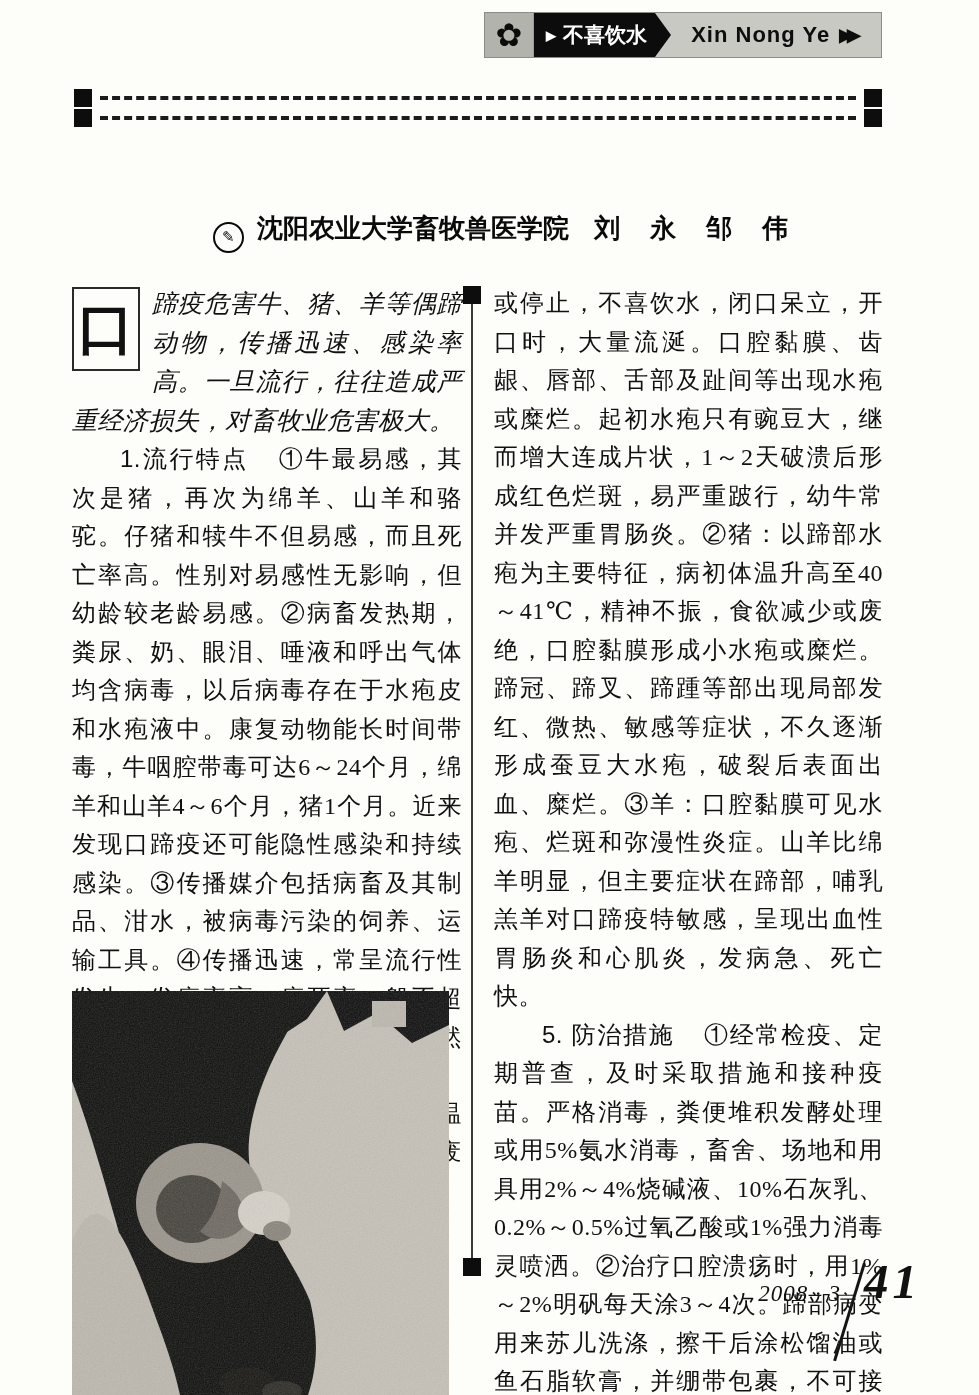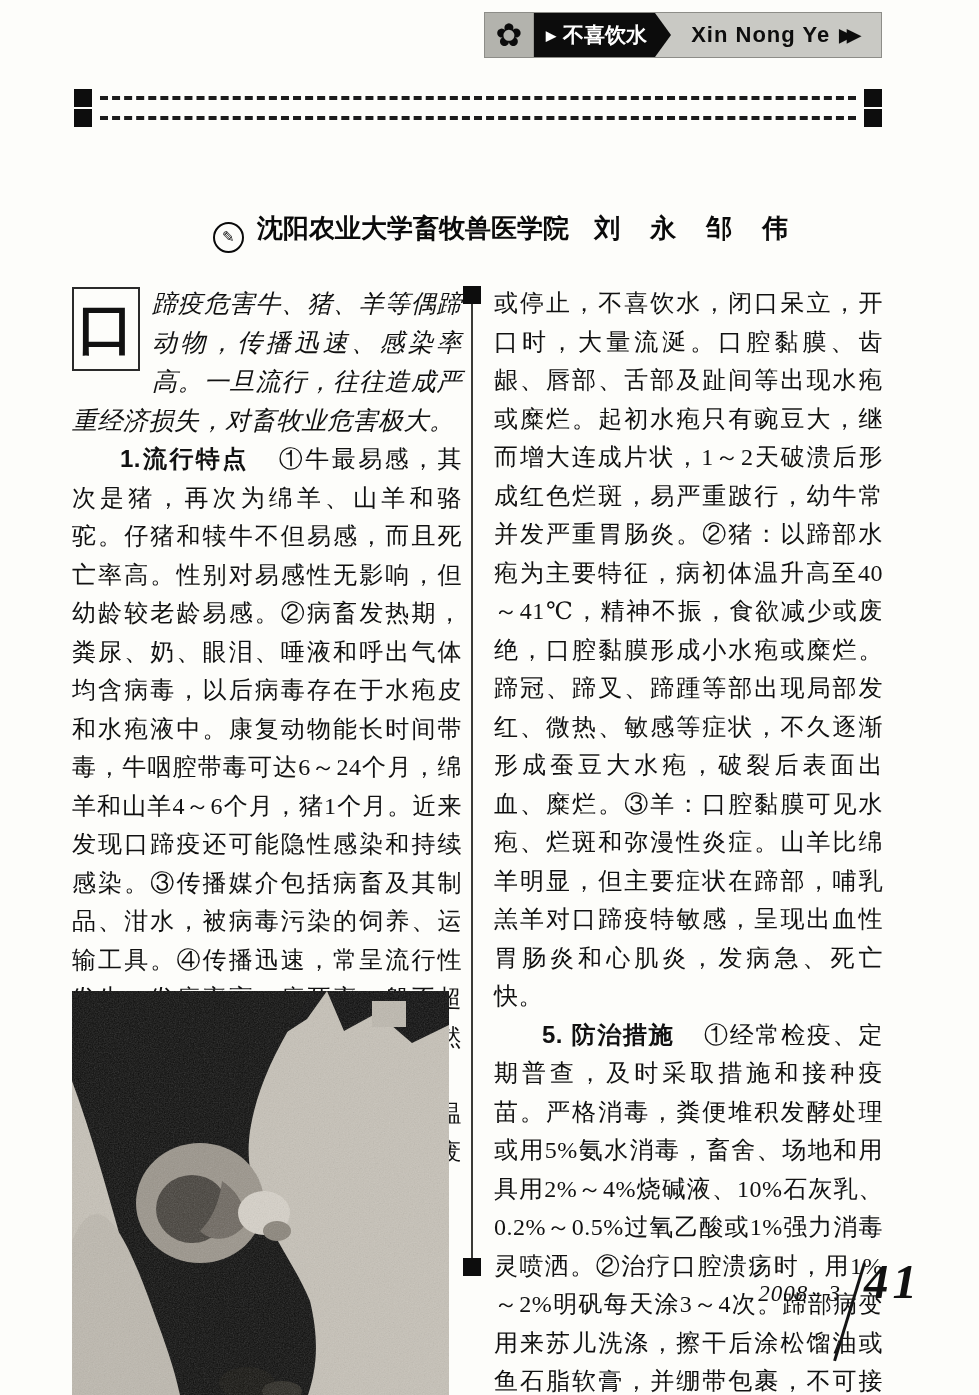--- a/index.html
+++ b/index.html
@@ -63,21 +63,21 @@
     font-size:15px;line-height:26px;text-align:center;vertical-align:-5px;margin-right:6px;
     font-weight:normal;
   }
   .byline .authors{margin-left:18px;letter-spacing:2px;}
   
   .col{position:absolute;top:284px;font-size:24px;line-height:38.5px;text-align:justify;letter-spacing:.5px;}
   .col-left{left:72px;width:390px;}
   .col-right{left:494px;width:389px;}
   .col p{margin:0;}
   .indent{text-indent:2em;}
-  .sec-h{font-family:"Liberation Sans",sans-serif;font-weight:bold;margin-right:.9em;margin-top:36px;}
+  .sec-h{font-family:"Liberation Sans",sans-serif;font-weight:normal;margin-right:.9em;margin-top:36px;}
   .intro{font-style:italic;font-size:25px;line-height:39px;}
   .dropcap{
     float:left;width:68px;height:84px;border:2px solid #2a2a2a;box-sizing:border-box;
     margin:3px 12px 4px 0;text-align:center;line-height:80px;
     font-size:56px;font-weight:bold;font-style:normal;font-family:"Liberation Serif",serif;
   }
   
   .divider{position:absolute;left:463px;top:286px;width:18px;height:990px;}
   .divider .vline{position:absolute;left:8px;top:18px;bottom:18px;width:2px;background:#3a3a36;}
   .divider .sq{position:absolute;left:0;}

